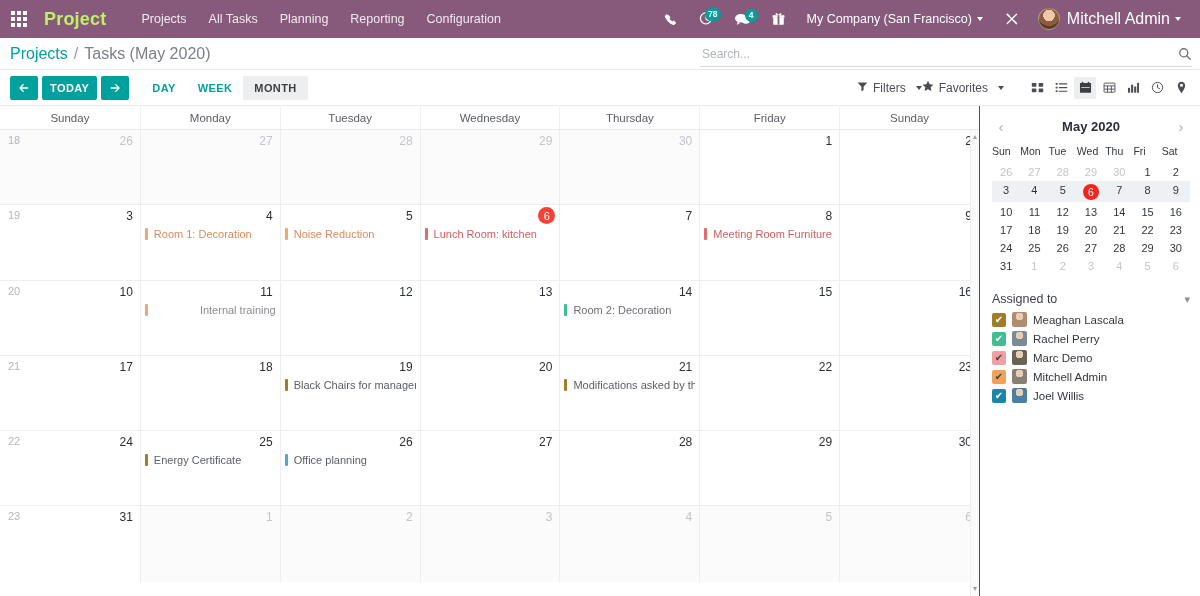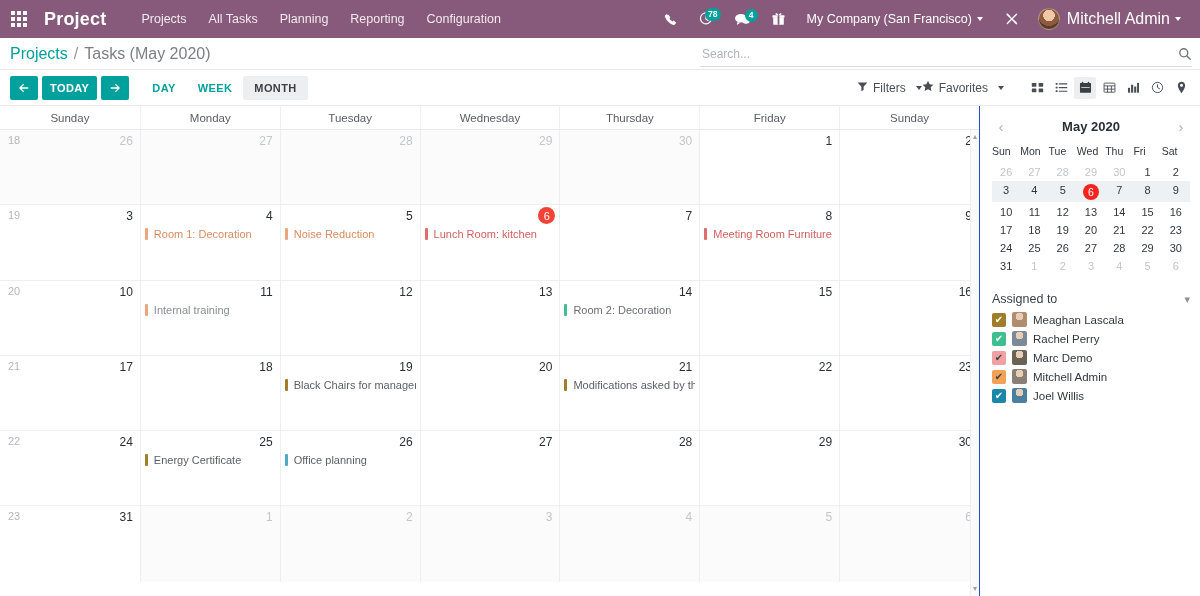--- a/index.html
+++ b/index.html
@@ -21,21 +21,21 @@
     width: 38px; height: 38px; display: flex; align-items: center;
     justify-content: center; cursor: pointer; flex: none;
   }
   #apps-grid .g {
     display: grid; grid-template-columns: repeat(3, 4px);
     grid-template-rows: repeat(3, 4px); gap: 2px;
   }
   #apps-grid .g i { background: #fff; display: block; width: 4px; height: 4px; }
   #brand {
     font-size: 18px; font-weight: bold; letter-spacing: .2px;
-    margin-left: 6px; margin-right: 24px; cursor: pointer; color: #ffffff;
+    margin-left: 6px; margin-right: 24px; cursor: pointer; color: #bef264;
   }
   #main-menu { display: flex; align-items: center; gap: 0px; }
   #main-menu .mi {
     font-size: 12.5px; color: #f2e9ef; padding: 10px 11px; cursor: pointer;
     white-space: nowrap;
   }
 
   #sysnav {
     margin-left: auto; display: flex; align-items: center;
     padding-right: 10px; gap: 4px;
@@ -484,21 +484,21 @@
             <div class="daynum">9</div>
           </div>
         </div>
         <div class="wrow">
           <div class="cell">
             <div class="weeknum">20</div>
             <div class="daynum">10</div>
           </div>
           <div class="cell">
             <div class="daynum">11</div>
-            <div class="evt" style="top: 23px;">
+            <div class="evt" style="top: 23px; justify-content: space-between;">
               <span class="bar" style="background: rgb(232, 168, 124);"></span>
               <span class="txt" style="color: rgb(138, 141, 145);">Internal training</span>
             </div>
           </div>
           <div class="cell">
             <div class="daynum">12</div>
           </div>
           <div class="cell">
             <div class="daynum">13</div>
           </div>

